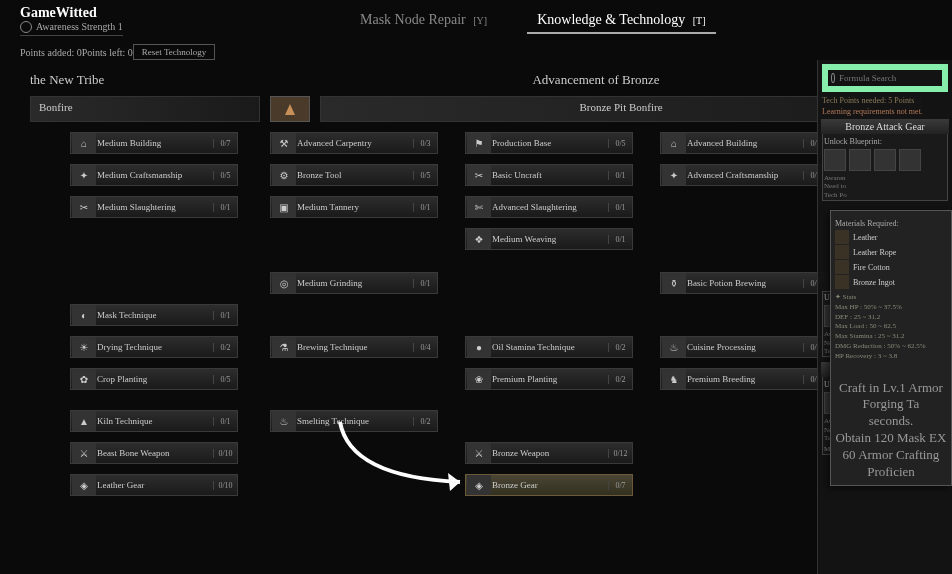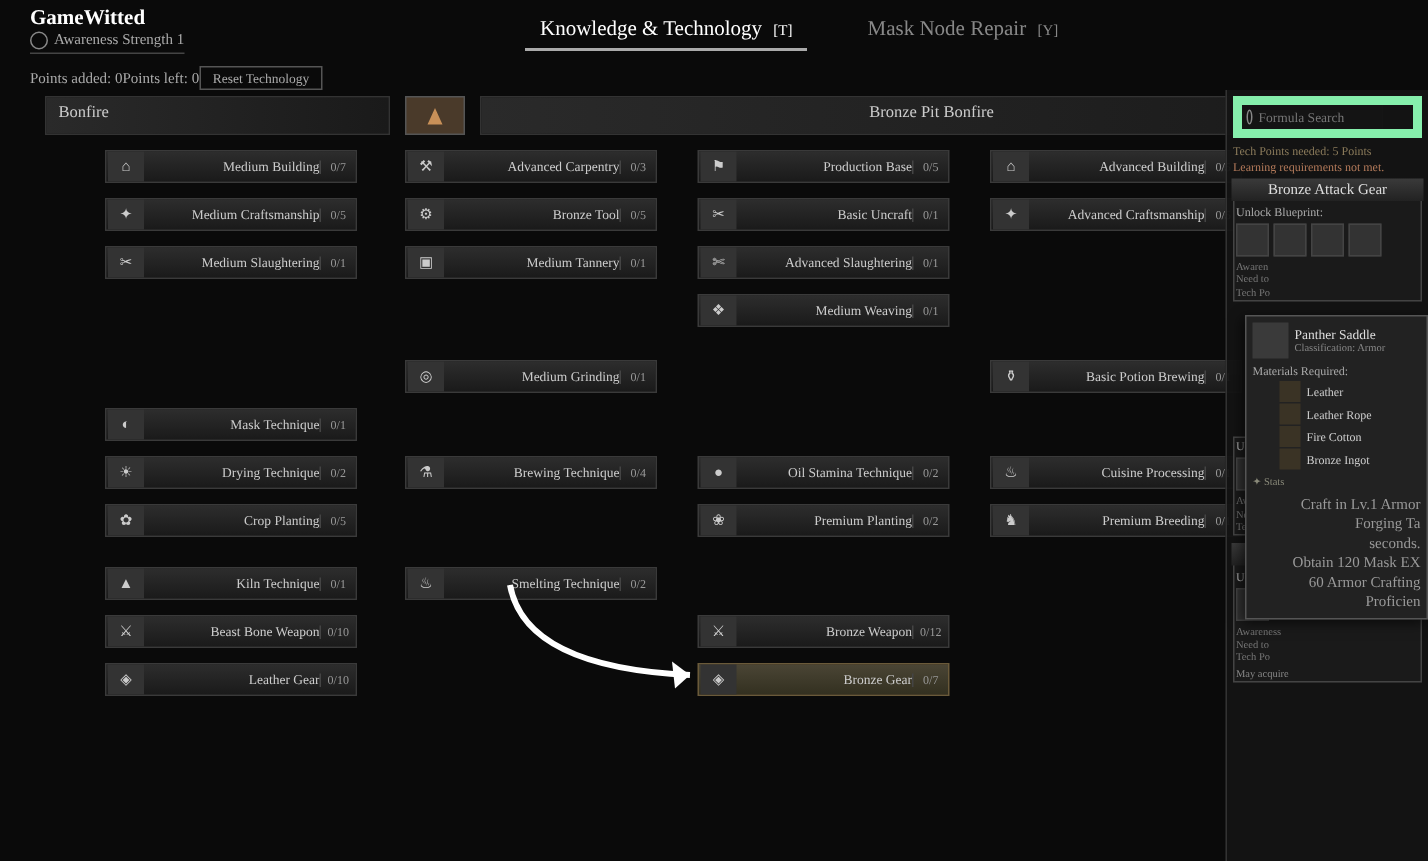--- a/index.html
+++ b/index.html
@@ -18,71 +18,75 @@
 .sections{display:flex;font-size:13px;color:#ccc;margin:8px 0}
 .sec1{width:240px}
 .sec2{flex:1;text-align:center}
 .bonfire-row{display:flex;gap:10px;margin-bottom:10px}
 .bonfire-l{width:230px;padding:4px 8px;background:linear-gradient(90deg,#2a2a2a,#1a1a1a);font-size:11px;border:1px solid #333}
 .bonfire-ico{width:40px;height:26px;background:#4a3a2a;display:flex;align-items:center;justify-content:center;border:1px solid #555}
 .bonfire-r{flex:1;padding:4px 8px;background:linear-gradient(90deg,#2a2a2a,#1a1a1a);font-size:11px;text-align:center;border:1px solid #333}
 .tree{position:relative;height:440px}
 .node{position:absolute;background:linear-gradient(180deg,#2d2d2d,#1a1a1a);border:1px solid #3a3a3a;display:flex;align-items:center;font-size:9px;height:22px;width:168px}
 .node-ico{width:24px;height:20px;background:#333;margin:0 1px;display:flex;align-items:center;justify-content:center;font-size:10px}
-.node-lbl{flex:1;text-align:right;color:#ccc}
+.node-lbl{flex:1;text-align:left;color:#ccc}
 .node-cnt{width:24px;text-align:center;color:#999;font-size:8px;border-left:1px solid #444}
 .node.hl{background:linear-gradient(180deg,#4a4535,#333020);border-color:#6a5a3a}
 .side{position:absolute;right:0;top:60px;width:135px;background:rgba(20,20,20,0.95);border-left:1px solid #333;height:514px;font-size:9px;padding:4px}
 .srch{display:flex;align-items:center;gap:4px;border:6px solid #86efac;padding:3px;margin-bottom:4px}
 .srch-ico{width:10px;height:10px;border:1px solid #888;border-radius:50%}
 .srch input{background:transparent;border:none;color:#999;width:100px;font-size:9px}
 .reqline{font-size:8px;color:#8a7a5a;margin:2px 0}
 .warn{color:#b37a5a;font-size:8px}
 .panel{border:1px solid #444;margin-top:4px;padding:1px;background:#1a1a1a}
 .panel-h{background:linear-gradient(180deg,#3a3a3a,#222);text-align:center;padding:2px;font-size:10px;color:#ddd;margin:-3px -3px 3px -3px}
 .ub{font-size:8px;color:#aaa}
 .bp-row{display:flex;gap:3px;margin:3px 0}
 .bp{width:22px;height:22px;background:#333;border:1px solid #444}
 .tip{position:absolute;right:0;top:210px;width:122px;background:#222;border:1px solid #555;padding:4px;font-size:8px;z-index:10;box-shadow:-2px 2px 8px rgba(0,0,0,0.6)}
 .tip-h{display:flex;gap:4px;align-items:center;margin-bottom:4px}
 .tip-ico{width:24px;height:24px;background:#3a3a3a}
 .tip-name{font-size:9px;color:#ddd}
 .tip-sub{font-size:7px;color:#888}
 .mat-h{color:#aaa;margin:4px 0 2px 0}
-.mat{display:flex;align-items:center;gap:4px;margin:1px 18px}
+.mat{display:flex;align-items:center;gap:4px;margin:1px 0}
 .mat-i{width:14px;height:14px;background:#3a3325}
 .stats{margin-top:4px;color:#8a8a7a;font-size:7px;line-height:1.4}
-.craft{margin-top:3px;font-size:10px;color:#999;text-align:right;line-height:1.3}
+.craft{margin-top:18px;font-size:13px;color:#999;text-align:center;line-height:1.3}
 .arrow{position:absolute;pointer-events:none}
 </style>
 </head>
 <body>
 
 <div class="hdr">
   <div>
     <div class="brand">GameWitted</div>
     <div class="aware">
         <span class="aware-ico"></span>
         <span>Awareness Strength 1</span>
       </div>
   </div>
 </div>
 
 <div class="tabs">
+  <div class="tab"><span>Mask Node Repair</span> <span class="key">[Y]</span></div>
   <div class="tab active"><span>Knowledge &amp; Technology</span> <span class="key">[T]</span></div>
-  <div class="tab"><span>Mask Node Repair</span> <span class="key">[Y]</span></div>
 </div>
 
 <div class="toolbar">
   <span>Points added: 0</span>
   <span>Points left: 0</span>
   <button class="rst">Reset Technology</button>
 </div>
 
 <div class="main">
+  <div class="sections">
+    <div class="sec1">the New Tribe</div>
+    <div class="sec2">Advancement of Bronze</div>
+  </div>
 
   <div class="bonfire-row">
     <div class="bonfire-l">Bonfire</div>
     <div class="bonfire-ico">
         <svg width="20" height="16" viewBox="0 0 20 16">
           <path d="M5 14 L10 3 L15 14 Z M7 14 L10 7 L13 14 Z" fill="#c89058"></path>
         </svg>
       </div>
     <div class="bonfire-r">Bronze Pit Bonfire</div>
   </div>
@@ -273,27 +277,20 @@
     <div class="ub">Unloc</div>
     <div class="bp-row">
         <div class="bp"></div>
       </div>
     <div style="font-size:7px;color:#777;line-height:1.2">Awareness<br>Need to<br>Tech Po</div>
     <div style="font-size:7px;color:#888;margin-top:2px">May acquire</div>
   </div>
 </div>
 
 <div class="tip">
-  <div class="tip-h">
-    <div class="tip-ico"></div>
-    <div>
-      <div class="tip-name">Panther Saddle</div>
-      <div class="tip-sub">Classification: Armor</div>
-    </div>
-  </div>
   <div class="mat-h">Materials Required:</div>
   <div id="mats">
       <div class="mat">
         <div class="mat-i"></div>
         <span>Leather</span>
       </div>
       <div class="mat">
         <div class="mat-i"></div>
         <span>Leather Rope</span>
       </div>
@@ -301,20 +298,28 @@
         <div class="mat-i"></div>
         <span>Fire Cotton</span>
       </div>
       <div class="mat">
         <div class="mat-i"></div>
         <span>Bronze Ingot</span>
       </div>
     </div>
   <div class="stats">
     <div>✦ Stats</div>
+    <div id="stats">
+        <div>Max HP : 50% ~ 37.5%</div>
+        <div>DEF : 25 ~ 31.2</div>
+        <div>Max Load : 50 ~ 62.5</div>
+        <div>Max Stamina : 25 ~ 31.2</div>
+        <div>DMG Reduction : 50% ~ 62.5%</div>
+        <div>HP Recovery : 3 ~ 3.8</div>
+      </div>
   </div>
   <div class="craft" id="craft">
       <div>Craft in Lv.1 Armor Forging Ta</div>
       <div>seconds.</div>
       <div>Obtain 120 Mask EX</div>
       <div>60 Armor Crafting Proficien</div>
     </div>
 </div>
 
 </body></html>

